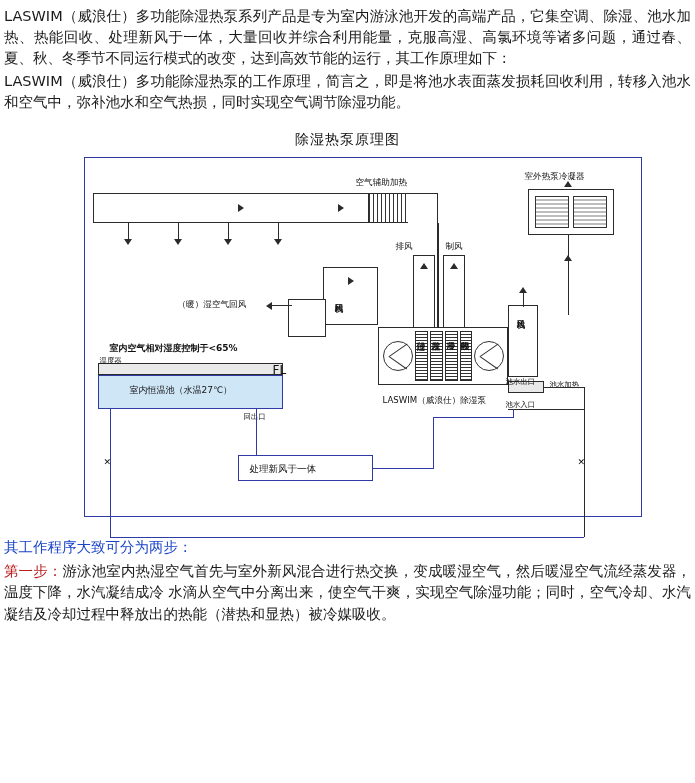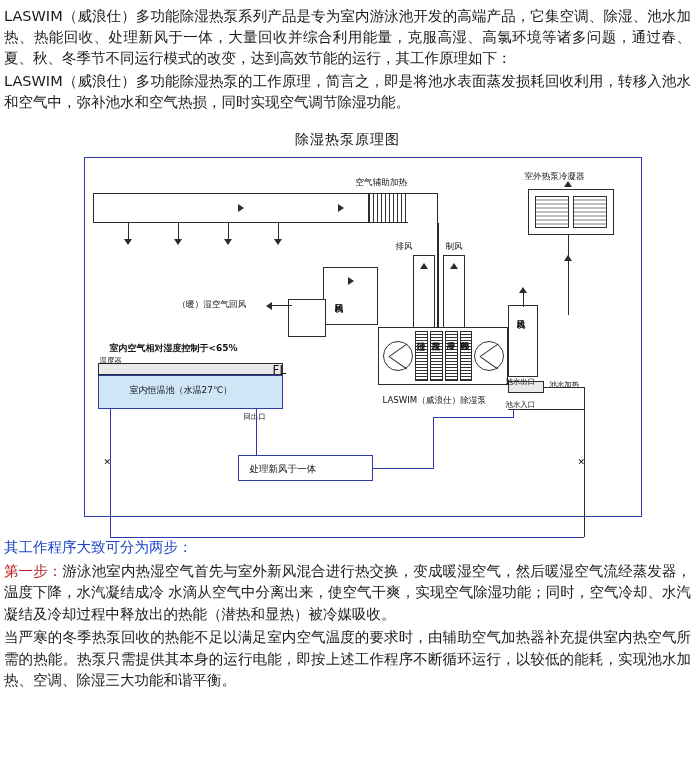--- a/index.html
+++ b/index.html
@@ -244,16 +244,15 @@
       <div class="line blue" style="left:475px; top:282px; width:1px; height:9px;"></div>
 
     </div>
   </div>
 
   <div class="text-block">
     <p class="blue-text">其工作程序大致可分为两步：</p>
     <p>
       <span class="hl">第一步：</span><span class="dark">游泳池室内热湿空气首先与室外新风混合进行热交换，变成暖湿空气，然后暖湿空气流经蒸发器，温度下降，水汽凝结成冷 水滴从空气中分离出来，使空气干爽，实现空气除湿功能；同时，空气冷却、水汽凝结及冷却过程中释放出的热能（潜热和显热）被冷媒吸收。</span>
     </p>
-    <p class="dark">当严寒的冬季热泵回收的热能不足以满足室内空气温度的要求时，由辅助空气加热器补充提供室内热空气所需的热能。热泵只需提供其本身的运行电能，即按上述工作程序不断循环运行，以较低的能耗，实现池水加热、空调、除湿三大功能和谐平衡。</p>
   </div>
 
 </div>
 
 </body></html>

